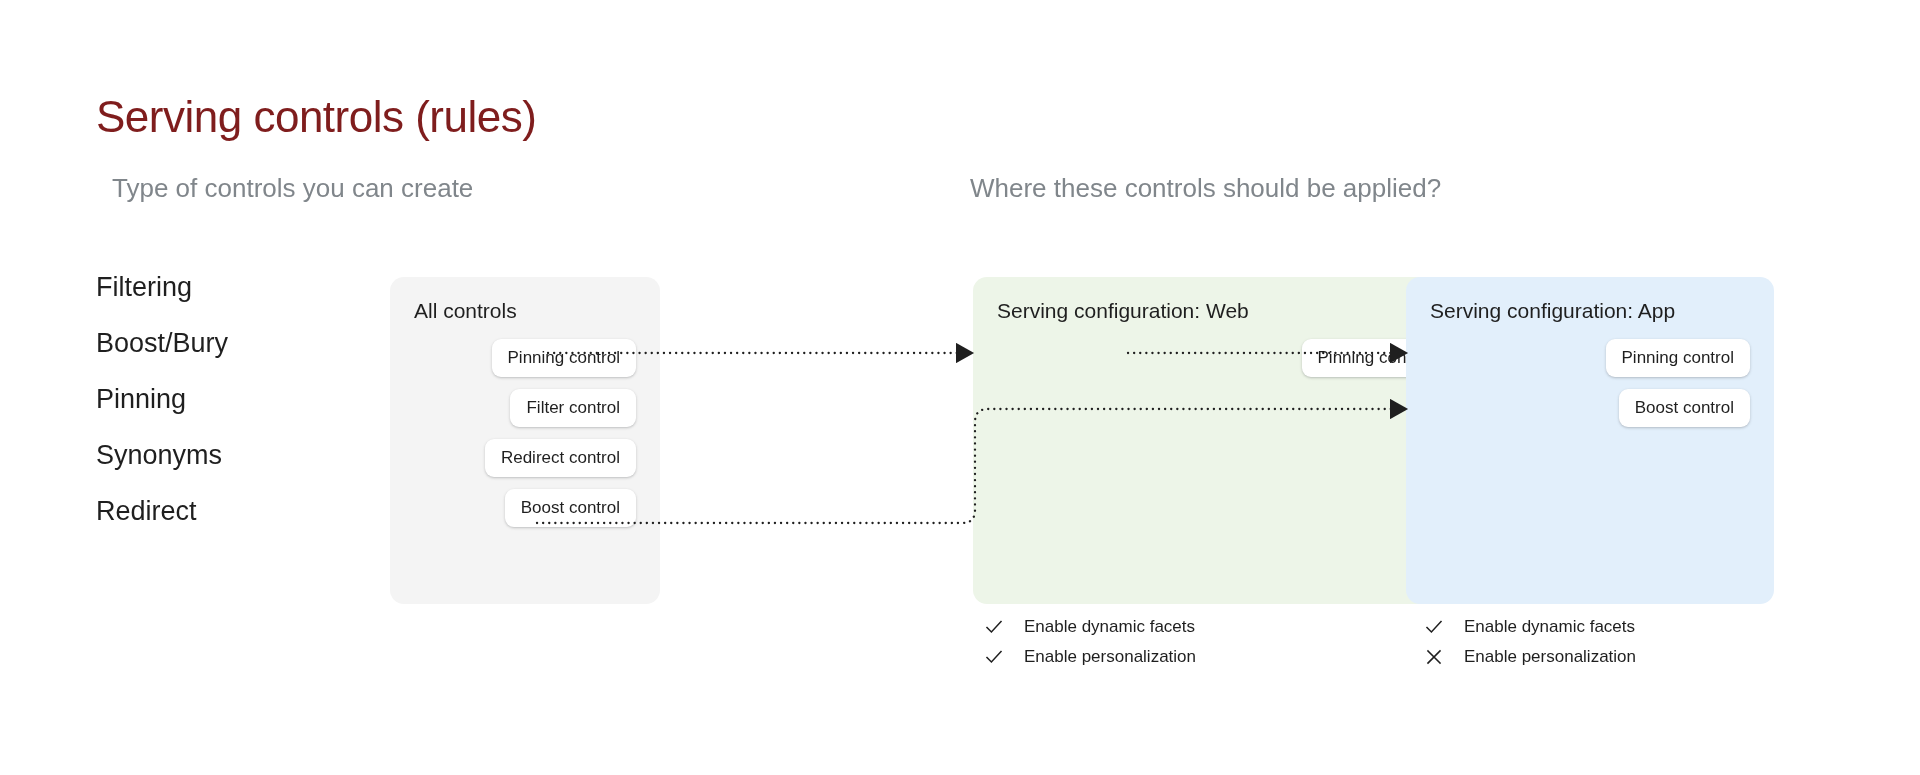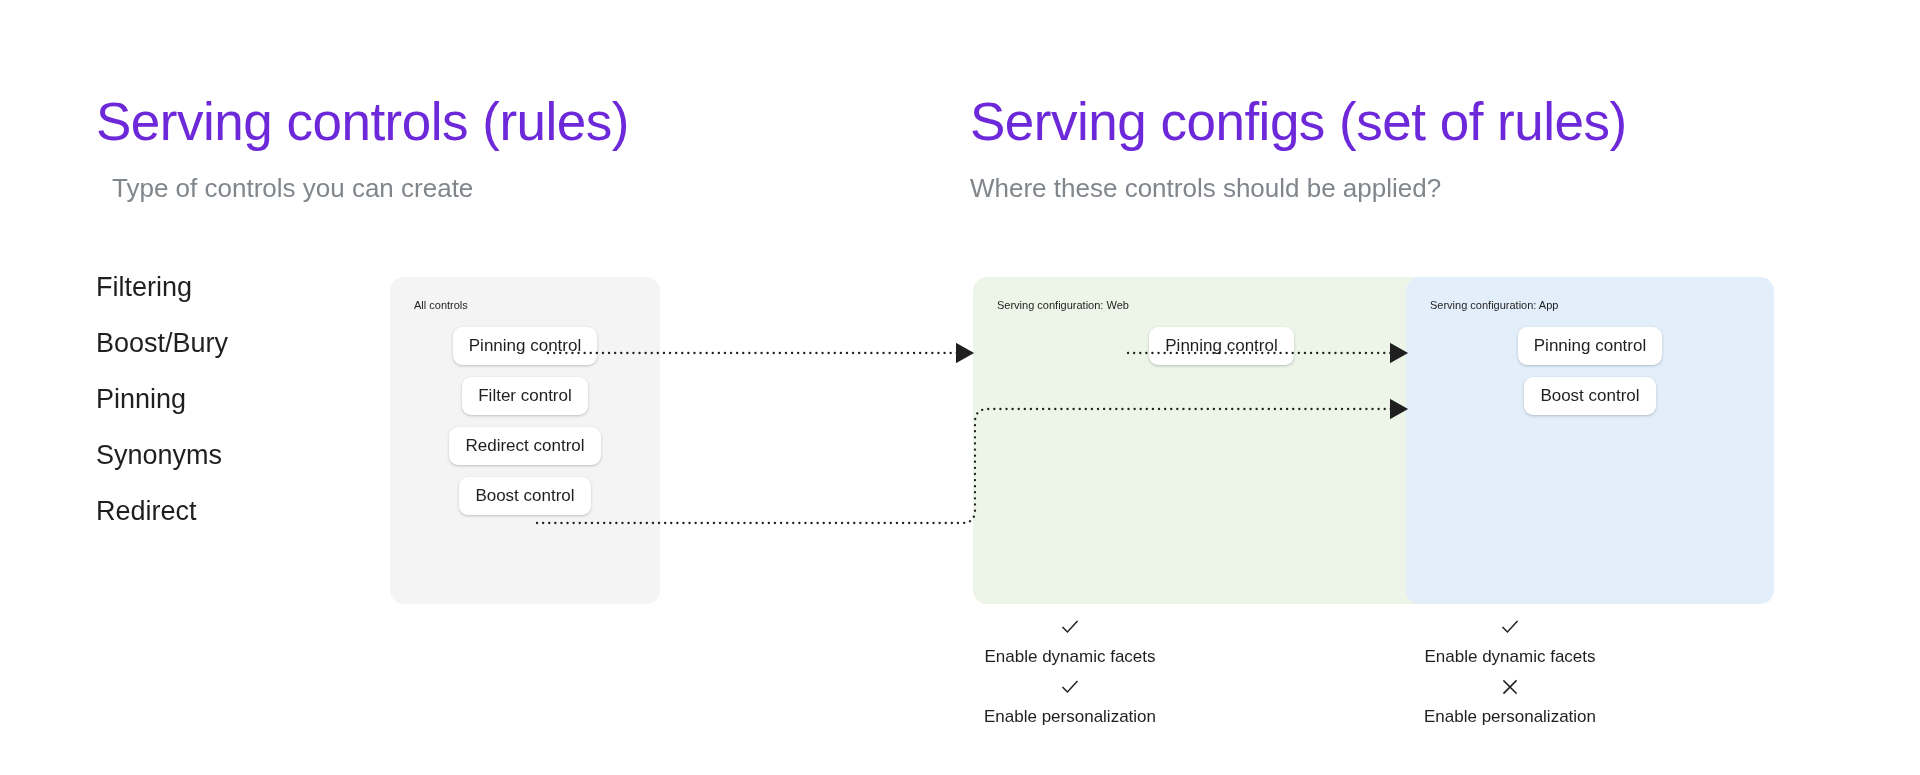--- a/index.html
+++ b/index.html
@@ -16,23 +16,23 @@
   #canvas {
     position: relative;
     width: 1920px;
     height: 775px;
     background: #ffffff;
   }
 
   
   .col-title {
     position: absolute;
-    font-size: 53px;
-    font-weight: 400;
-    color: #6d28d9;
+    font-size: 44px;
+    font-weight: 400;
+    color: #7f1d1d;
     letter-spacing: -0.5px;
     white-space: nowrap;
     line-height: 1.1;
   }
   .col-subtitle {
     position: absolute;
     font-size: 26px;
     font-weight: 400;
     color: #80868b;
     white-space: nowrap;
@@ -61,21 +61,21 @@
     white-space: nowrap;
   }
 
   
   .panel {
     position: absolute;
     border-radius: 14px;
     padding: 22px 24px 0 24px;
   }
   .panel-title {
-    font-size: 11px;
+    font-size: 21px;
     font-weight: 400;
     color: #1f1f1f;
     white-space: nowrap;
     margin-bottom: 16px;
   }
   #panel-all-controls {
     left: 390px; top: 277px;
     width: 270px; height: 327px;
     background: #f4f4f4;
   }
@@ -88,21 +88,21 @@
     left: 1406px; top: 277px;
     width: 368px; height: 327px;
     background: #e2effb;
   }
 
   
   .chip-list {
     display: flex;
     flex-direction: column;
     gap: 12px;
-    align-items: center;
+    align-items: flex-end;
   }
   .chip {
     background: #ffffff;
     border-radius: 9px;
     padding: 9px 16px;
     font-size: 17px;
     color: #1f1f1f;
     white-space: nowrap;
     box-shadow: 0 1px 2px rgba(60,64,67,0.22), 0 1px 3px 1px rgba(60,64,67,0.06);
     line-height: 20px;
@@ -114,23 +114,22 @@
     display: flex;
     flex-direction: column;
     gap: 10px;
   }
   #options-web { left: 984px;  top: 617px; }
   #options-app { left: 1424px; top: 617px; }
 
   .option-row {
     display: flex;
     align-items: center;
-    gap: 10px;
-    white-space: nowrap;
-    flex-direction: column;
+    gap: 20px;
+    white-space: nowrap;
   }
   .option-icon {
     width: 20px;
     height: 20px;
     flex: 0 0 20px;
     display: block;
   }
   .option-label {
     font-size: 17px;
     color: #1f1f1f;
@@ -147,21 +146,20 @@
   }
 </style>
 </head>
 <body>
 
 <div id="canvas">
 
   <div class="col-title" id="left-title">Serving controls (rules)</div>
   <div class="col-subtitle" id="left-subtitle">Type of controls you can create</div>
 
-  <div class="col-title" id="right-title">Serving configs (set of rules)</div>
   <div class="col-subtitle" id="right-subtitle">Where these controls should be applied?</div>
 
   <div id="control-type-list">
     <div class="control-type-item">Filtering</div>
     <div class="control-type-item">Boost/Bury</div>
     <div class="control-type-item">Pinning</div>
     <div class="control-type-item">Synonyms</div>
     <div class="control-type-item">Redirect</div>
   </div>
 

